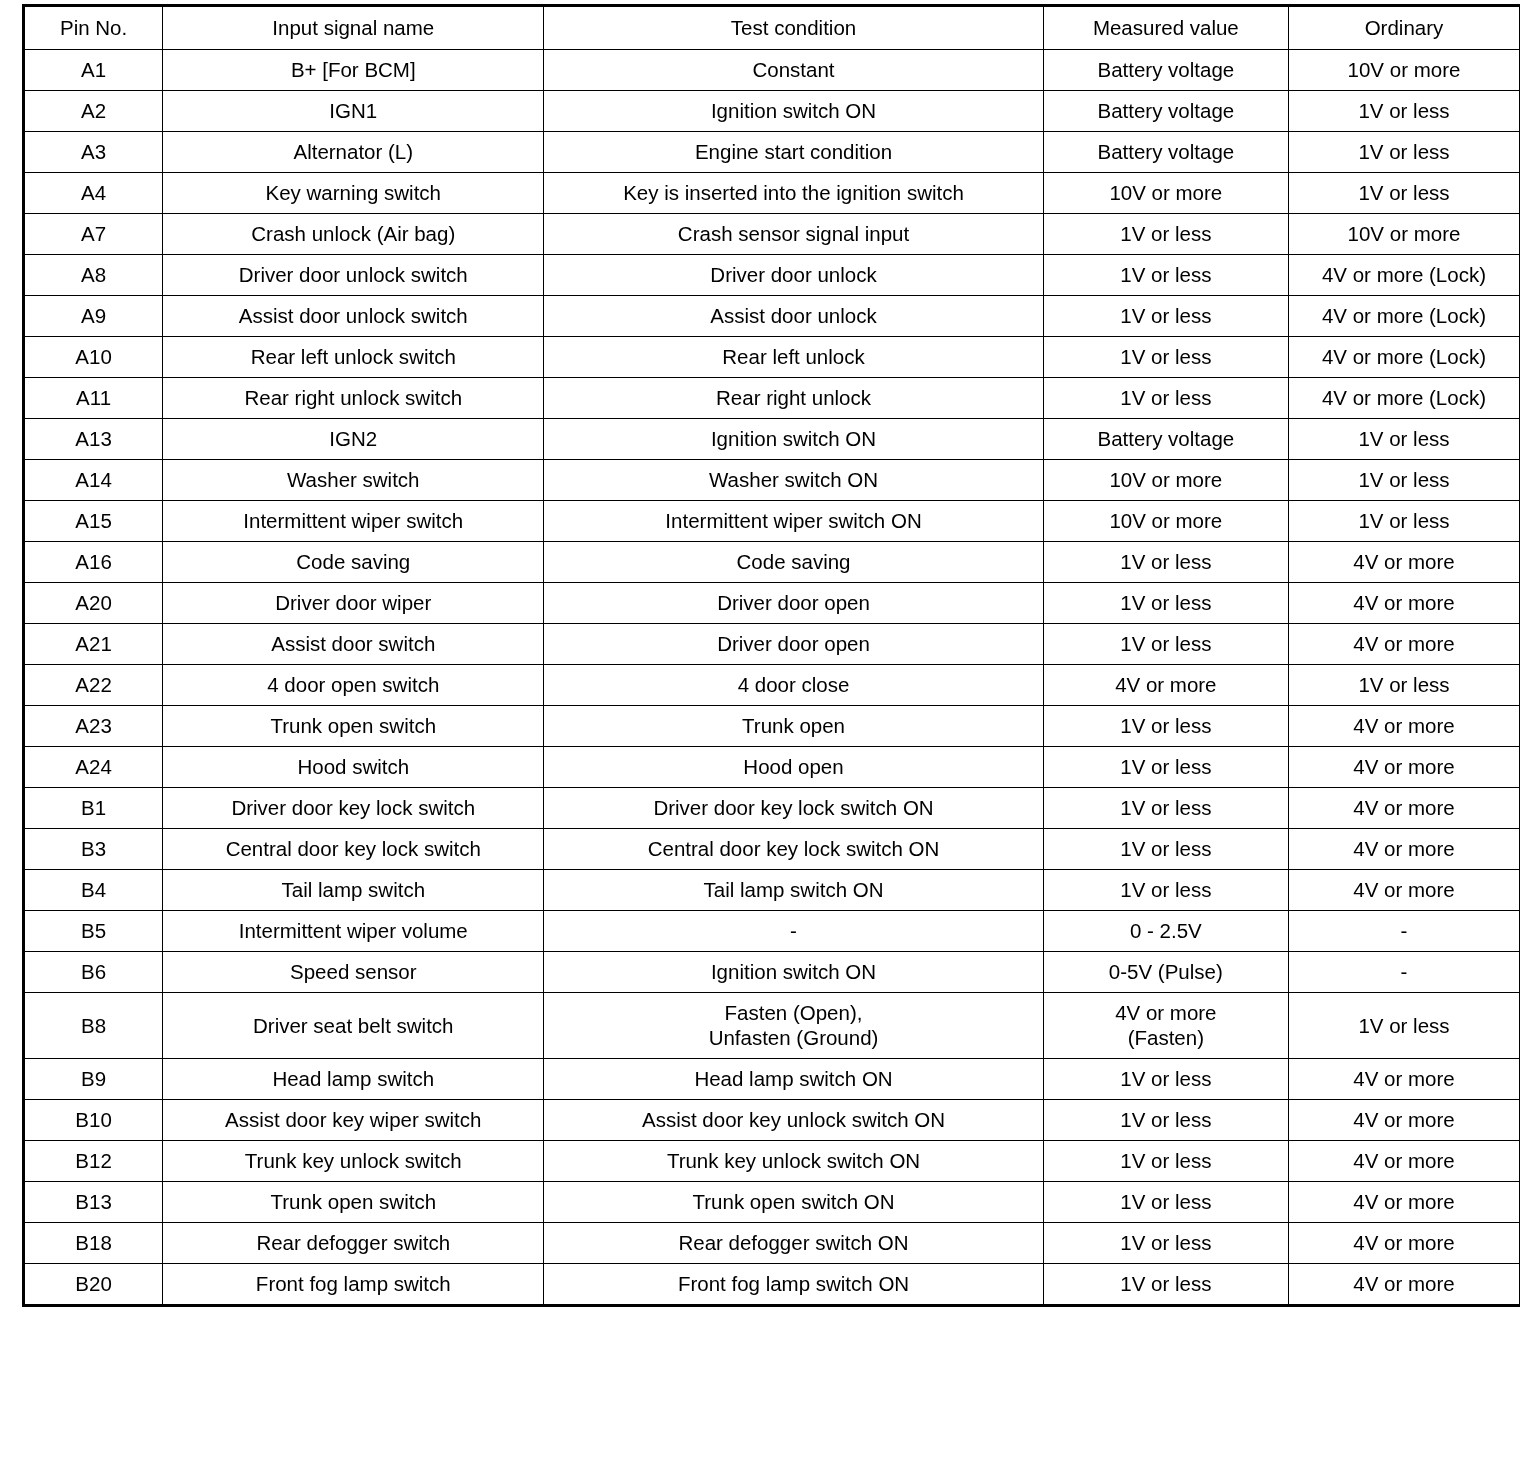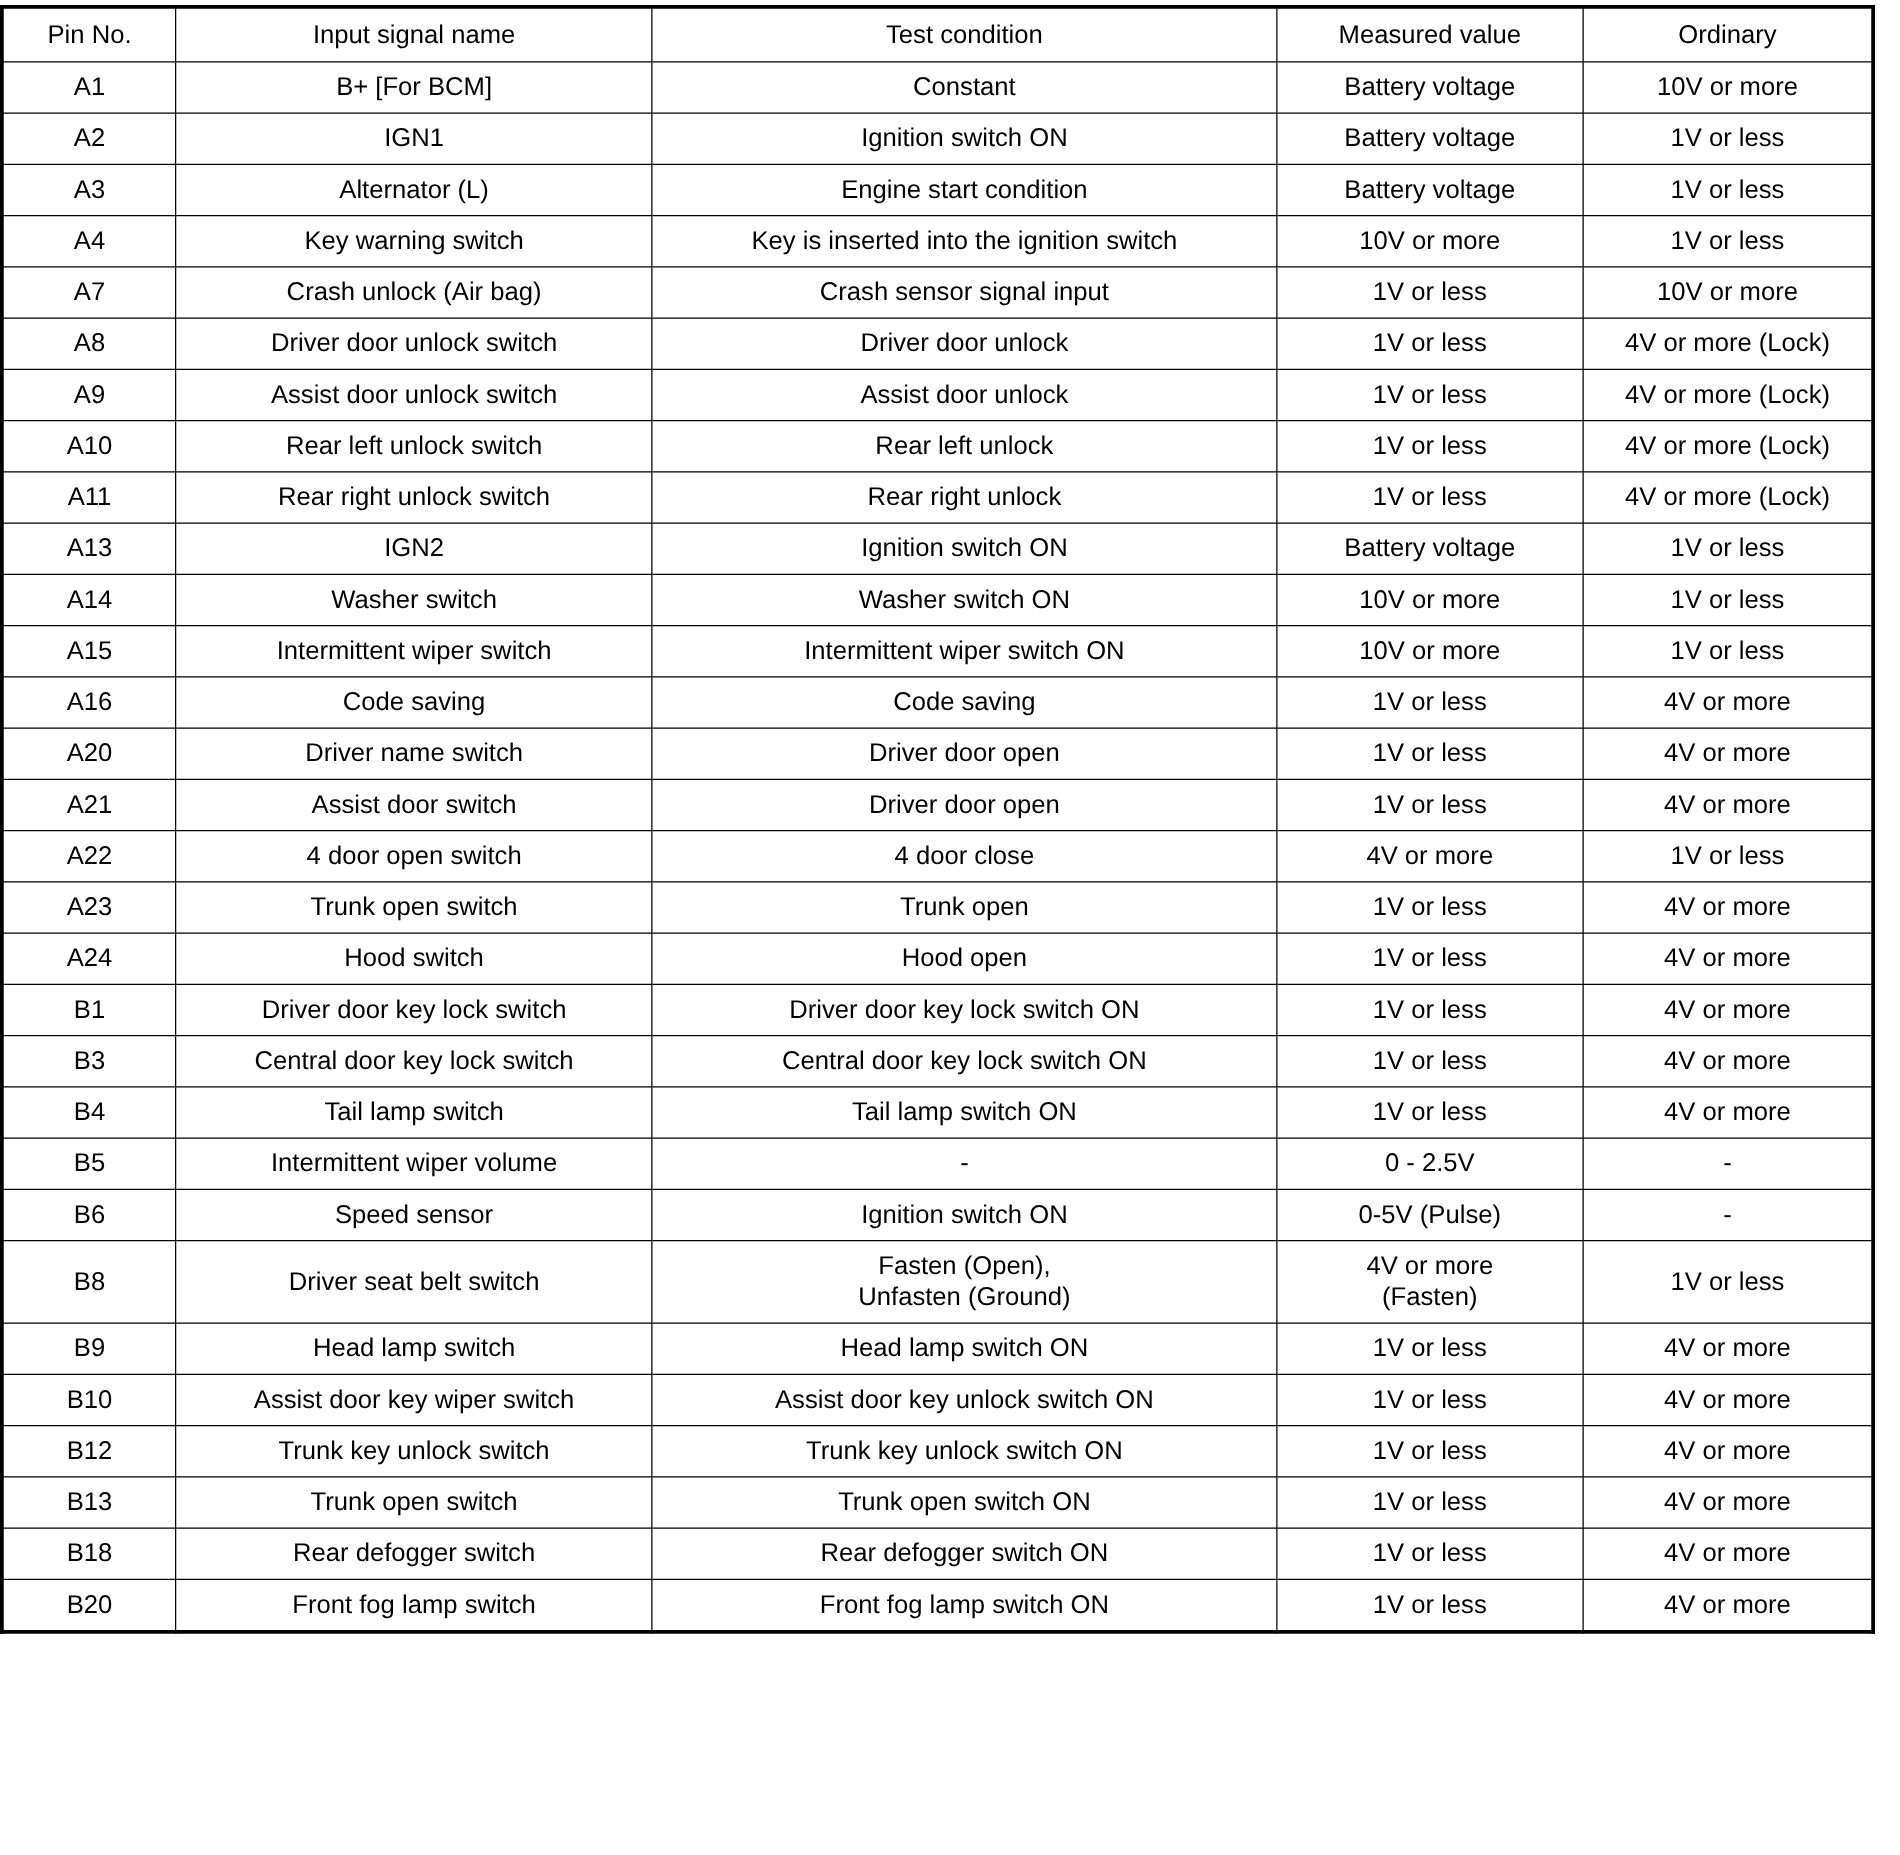--- a/index.html
+++ b/index.html
@@ -10,21 +10,21 @@
   body {
     width: 1520px;
     height: 1484px;
     font-family: "Liberation Sans", sans-serif;
     color: #000000;
   }
   .sheet {
     width: 1520px;
     height: 1484px;
     box-sizing: border-box;
-    padding: 4px 6px 4px 0;
+    padding: 4px 6px 4px 22px;
   }
   table.pin-table {
     border-collapse: collapse;
     table-layout: fixed;
     width: 1500px;
     border: 3px solid #000000;
   }
   table.pin-table col.c0 { width: 126px; }
   table.pin-table col.c1 { width: 345px; }
   table.pin-table col.c2 { width: 452px; }
@@ -160,21 +160,21 @@
         </tr>
         <tr>
           <td>A16</td>
           <td>Code saving</td>
           <td>Code saving</td>
           <td>1V or less</td>
           <td>4V or more</td>
         </tr>
         <tr>
           <td>A20</td>
-          <td>Driver name switch</td>
+          <td>Driver door wiper</td>
           <td>Driver door open</td>
           <td>1V or less</td>
           <td>4V or more</td>
         </tr>
         <tr>
           <td>A21</td>
           <td>Assist door switch</td>
           <td>Driver door open</td>
           <td>1V or less</td>
           <td>4V or more</td>

